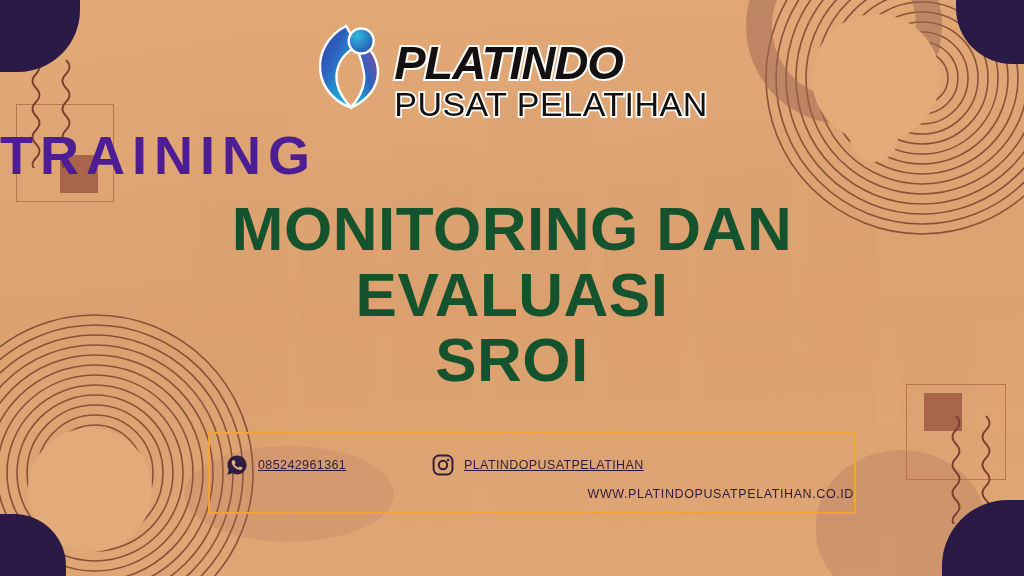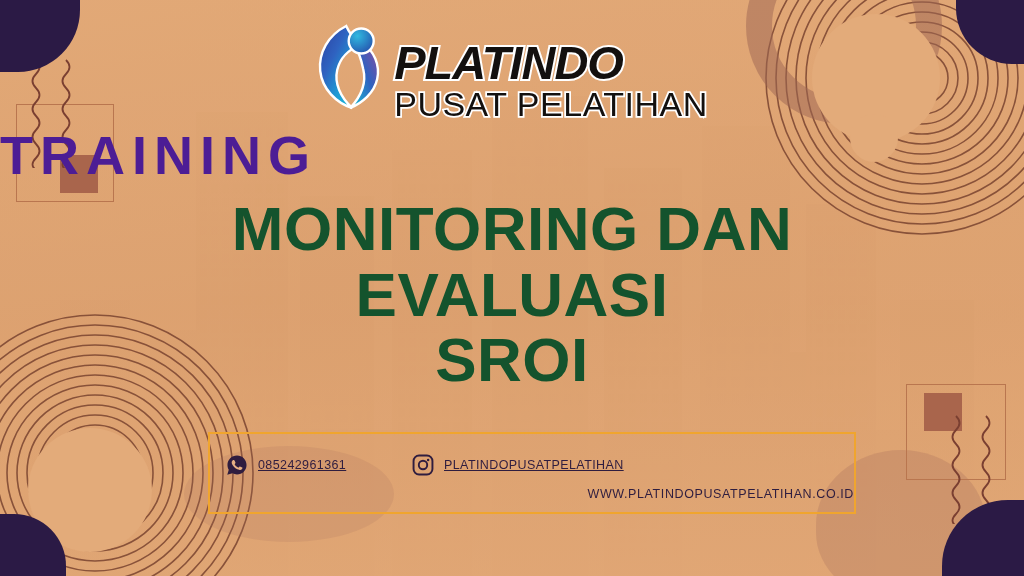--- a/index.html
+++ b/index.html
@@ -156,21 +156,21 @@
   .contact-row {
     display:flex; align-items:center;
     justify-content:flex-start;
     gap:0px;
     padding:0 16px;
     height:40px;
   }
   .c-item { display:flex; align-items:center; gap:10px; }
   .c-item.wa   { width:186px; }
   .c-item.fb   { width:230px; }
-  .c-item.ig   { width:auto; }
+  .c-item.ig   { width:auto;margin-left:20px; }
   .c-label {
     font-size:12.5px; font-weight:normal;
     letter-spacing:.4px;
     color:#2f1d3f;
     white-space:nowrap;
     text-decoration:underline;
   }
   .c-icon { width:22px; height:22px; flex:0 0 auto; }
 
   .web-row {

